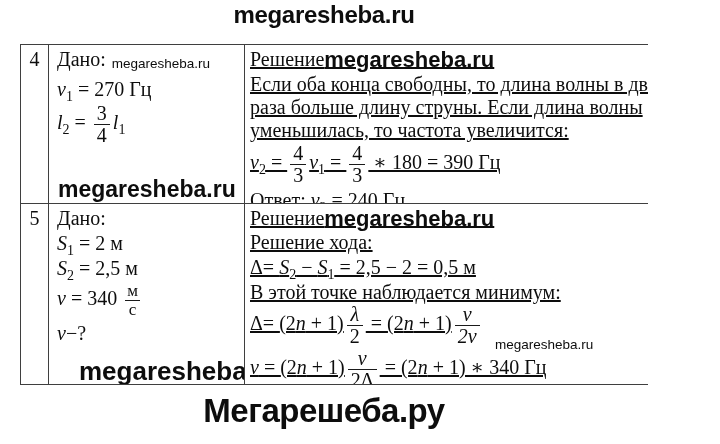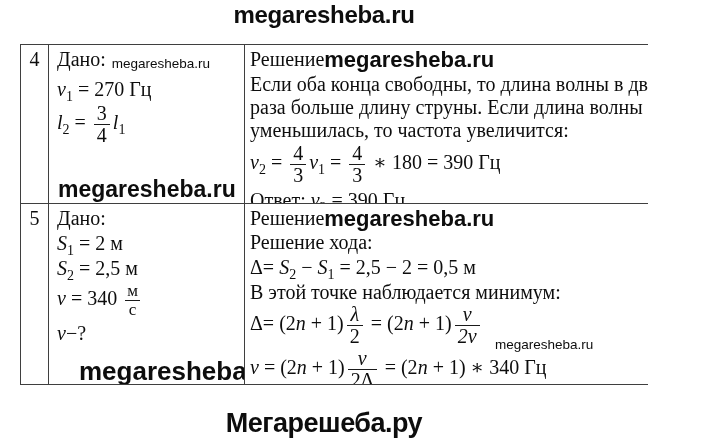--- a/index.html
+++ b/index.html
@@ -6,35 +6,35 @@
   #page {
     position:relative; width:648px; height:444px; background:#ffffff;
     font-family:"Liberation Serif","DejaVu Serif",serif; color:#0d0d0d;
     overflow:hidden;
   }
   .site-title {
     position:absolute; left:0; right:0; text-align:center;
     font-family:"Liberation Sans","DejaVu Sans",sans-serif; font-weight:bold;
   }
   .site-title.top { top:1px; font-size:24px; letter-spacing:-0.3px; }
-  .site-title.bottom { top:408px; font-size:27px; letter-spacing:-0.5px; }
+  .site-title.bottom { top:392px; font-size:33px; letter-spacing:-0.5px; }
 
   .solution-table {
     position:absolute; left:20px; top:44px; width:676px; height:339px;
     border:1px solid #3f3f3f; box-sizing:content-box;
     display:grid; grid-template-columns:28px 196px 1fr; grid-template-rows:159px 1fr;
   }
   .cell { position:relative; box-sizing:border-box; overflow:hidden;
     border-right:1px solid #3f3f3f; border-bottom:1px solid #3f3f3f;
     font-size:20px; line-height:22px; }
   .cell.last-col { border-right:none; }
   .cell.last-row { border-bottom:none; }
   .num-cell { text-align:center; padding-top:3px; }
   .given-cell { padding:3px 2px 0 8px; }
-  .sol-cell { padding:2px 6px 0 5px; }
+  .sol-cell { padding:2px 6px 0 5px;text-decoration:underline; }
 
   .ln { margin-top:3px; white-space:nowrap; }
   .ln.first { margin-top:0; }
   .mv { font-style:italic; }
   sub.ms { font-size:14px; line-height:0; }
 
   .frac { display:inline-block; vertical-align:middle; text-align:center; margin:0 3px; line-height:normal; }
   .frac .fn, .frac .fd { display:block; padding:0 3px; line-height:21px; }
   .frac .fd { border-top:1.6px solid #1a1a1a; }
   .frac.units { font-size:17px; }
@@ -80,21 +80,21 @@
 
     <div class="cell sol-cell last-col">
       <div class="sol-label-line">
         <span>Решение</span><span class="wm-bold sol-label-wm">megaresheba.ru</span>
       </div>
       <p class="body-text">Если оба конца свободны, то длина волны в два раза больше длину струны. Если длина волны уменьшилась, то частота увеличится:</p>
       <div class="formula-line">
         <span class="mv">ν</span><sub class="ms">2</sub><span> = </span><span class="frac"><span class="fn">4</span><span class="fd">3</span></span><span class="mv">ν</span><sub class="ms">1</sub><span> = </span><span class="frac"><span class="fn">4</span><span class="fd">3</span></span><span> ∗ 180 = 390 Гц</span>
       </div>
       <div class="ln">
-        <span>Ответ: </span><span class="mv">ν</span><sub class="ms">2</sub><span> = 390 Гц</span>
+        <span>Ответ: </span><span class="mv">ν</span><sub class="ms">2</sub><span> = 240 Гц</span>
       </div>
     </div>
 
     <div class="cell num-cell last-row">
       <span>5</span>
     </div>
 
     <div class="cell given-cell last-row">
       <div class="ln first">
         <span>Дано:</span>

